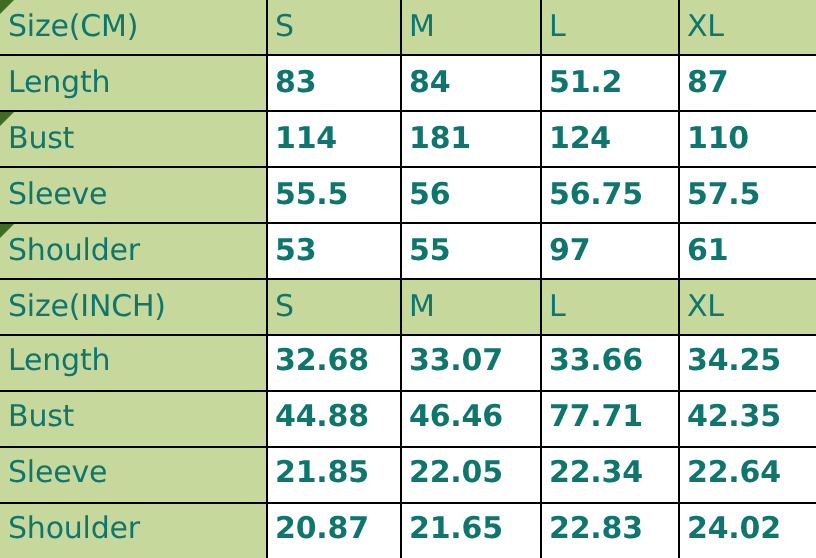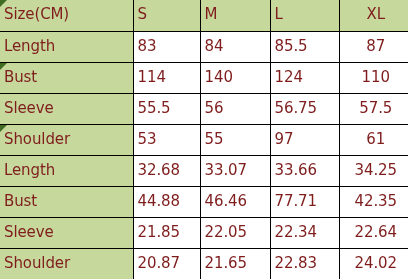--- a/index.html
+++ b/index.html
@@ -31,44 +31,45 @@
 
   #size-chart tr { height: 27.9px; }
 
   #size-chart td {
     border-right: 1px solid #000000;
     border-bottom: 1px solid #000000;
     padding: 0 0 0 4px;
     margin: 0;
     font-size: 15px;
     line-height: 1.05;
-    color: #7f1d1d;
+    color: #0f766e;
     vertical-align: middle;
     white-space: nowrap;
     overflow: hidden;
     letter-spacing: -0.1px;
   }
 
   
-  #size-chart td.col-xl { border-right: none; text-align: center; }
+  #size-chart td.col-xl { border-right: none; }
 
   
   #size-chart td.label-cell {
     background: #c6d89c;
     position: relative;
   }
 
   
   #size-chart tr.header-row td {
     background: #c6d89c;
   }
 
   
   #size-chart tr.data-row td.size-cell {
     background: #ffffff;
+    font-weight: bold;
   }
 
   
   #size-chart tr.last-row td {
     border-bottom: none;
   }
 
   
   .corner-mark {
     position: absolute;
@@ -102,31 +103,31 @@
       <td class="col-s">S</td>
       <td class="col-m">M</td>
       <td class="col-l">L</td>
       <td class="col-xl">XL</td>
     </tr>
 
     <tr class="data-row">
       <td class="label-cell col-label">Length</td>
       <td class="size-cell col-s">83</td>
       <td class="size-cell col-m">84</td>
-      <td class="size-cell col-l">85.5</td>
+      <td class="size-cell col-l">51.2</td>
       <td class="size-cell col-xl">87</td>
     </tr>
 
     <tr class="data-row">
       <td class="label-cell col-label">
         <span class="corner-mark"></span>
         <span>Bust</span>
       </td>
       <td class="size-cell col-s">114</td>
-      <td class="size-cell col-m">140</td>
+      <td class="size-cell col-m">181</td>
       <td class="size-cell col-l">124</td>
       <td class="size-cell col-xl">110</td>
     </tr>
 
     <tr class="data-row">
       <td class="label-cell col-label">Sleeve</td>
       <td class="size-cell col-s">55.5</td>
       <td class="size-cell col-m">56</td>
       <td class="size-cell col-l">56.75</td>
       <td class="size-cell col-xl">57.5</td>
@@ -136,20 +137,27 @@
       <td class="label-cell col-label">
         <span class="corner-mark"></span>
         <span>Shoulder</span>
       </td>
       <td class="size-cell col-s">53</td>
       <td class="size-cell col-m">55</td>
       <td class="size-cell col-l">97</td>
       <td class="size-cell col-xl">61</td>
     </tr>
 
+    <tr class="header-row">
+      <td class="label-cell col-label">Size(INCH)</td>
+      <td class="col-s">S</td>
+      <td class="col-m">M</td>
+      <td class="col-l">L</td>
+      <td class="col-xl">XL</td>
+    </tr>
 
     <tr class="data-row">
       <td class="label-cell col-label">Length</td>
       <td class="size-cell col-s">32.68</td>
       <td class="size-cell col-m">33.07</td>
       <td class="size-cell col-l">33.66</td>
       <td class="size-cell col-xl">34.25</td>
     </tr>
 
     <tr class="data-row">

